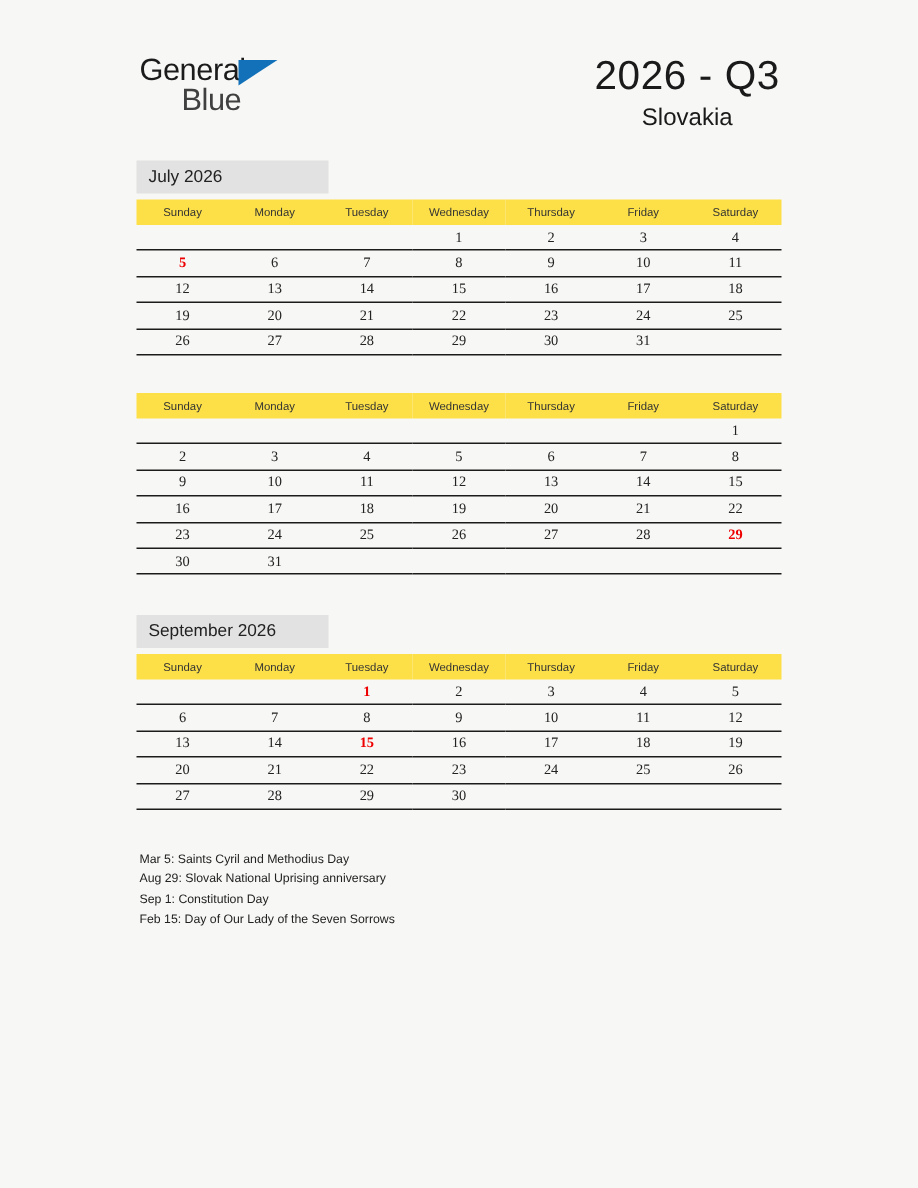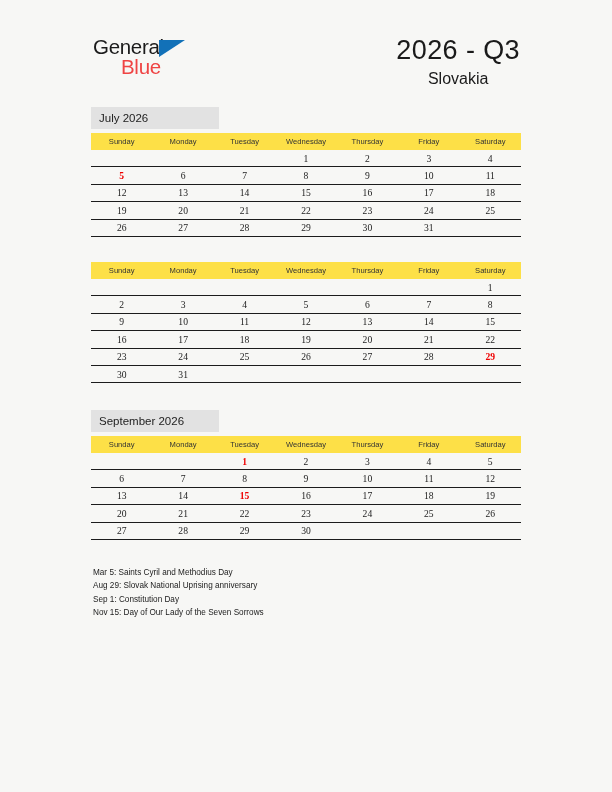--- a/index.html
+++ b/index.html
@@ -51,21 +51,21 @@
     height: 0;
     border-left: 26px solid #1271b8;
     border-bottom: 17px solid transparent;
   }
   .brand-line2 {
     position: absolute;
     left: 28px;
     top: 20px;
     font-size: 20.5px;
     letter-spacing: -0.3px;
-    color: #ef4444;
+    color: #404040;
     font-family: "Liberation Sans", sans-serif;
     line-height: 22px;
     white-space: nowrap;
   }
 
   .title-block {
     position: absolute;
     right: 92px;
     top: 34px;
     text-align: center;
@@ -381,14 +381,14 @@
           <td class="empty">&nbsp;</td>
         </tr>
       </tbody>
   </table>
 </div>
 
 <div class="holiday-list">
   <div class="holiday-item">Mar 5: Saints Cyril and Methodius Day</div>
   <div class="holiday-item">Aug 29: Slovak National Uprising anniversary</div>
   <div class="holiday-item">Sep 1: Constitution Day</div>
-  <div class="holiday-item">Nov 15: Day of Our Lady of the Seven Sorrows</div>
+  <div class="holiday-item">Feb 15: Day of Our Lady of the Seven Sorrows</div>
 </div>
 
 </body></html>

